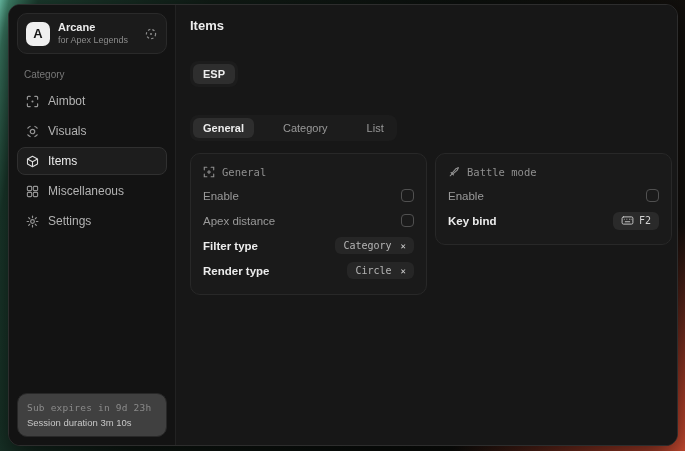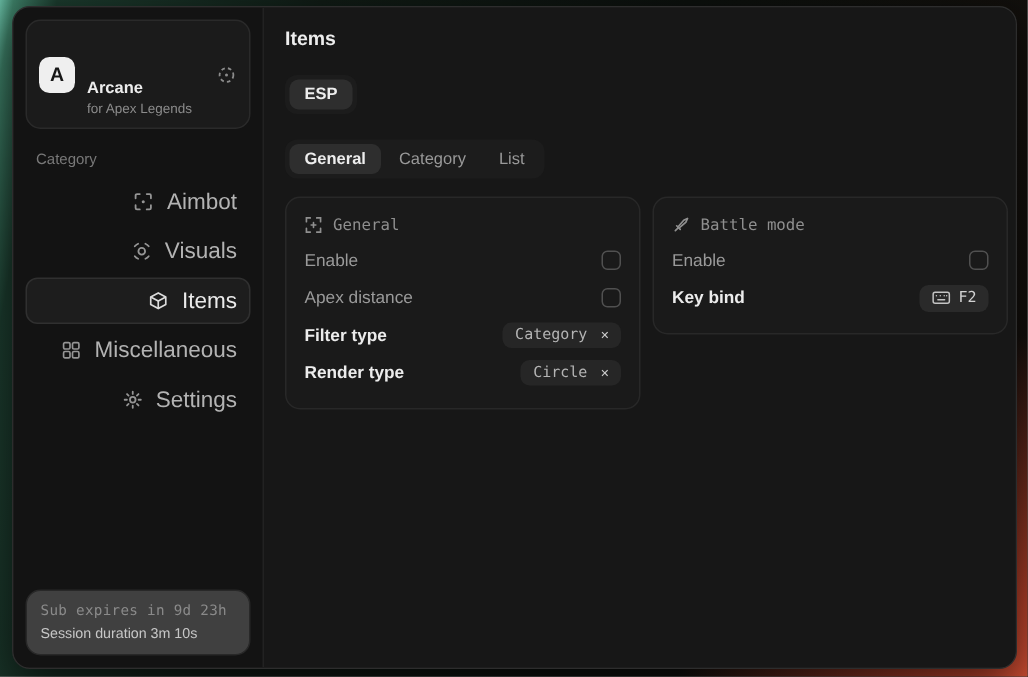--- a/index.html
+++ b/index.html
@@ -26,32 +26,32 @@
   .brand-card {
     display:flex; align-items:center; gap:8px;
     background:#1b1b1b; border:1px solid #2a2a2a; border-radius:10px;
     padding:7px 8px;
   }
   .logo {
     width:24px; height:24px; border-radius:7px; background:#efefef;
     color:#161616; font-weight:bold; font-size:13px;
     display:flex; align-items:center; justify-content:center; flex:0 0 24px;
   }
-  .brand-text { line-height:1.25;margin-top:32px; }
+  .brand-text { line-height:1.25; }
   .brand-name { font-size:11px; font-weight:bold; color:#ececec; }
   .brand-sub { font-size:9px; color:#8b8b8b; }
   .brand-action { margin-left:auto; color:#8c8c8c; display:flex; cursor:pointer; }
 
   .section-label { margin:15px 7px 7px; font-size:10px; color:#787878; }
 
   .nav { display:flex; flex-direction:column; gap:2px; }
   .nav-item {
     display:flex; align-items:center; gap:9px;
     padding:6px 8px; border-radius:8px; border:1px solid transparent;
-    color:#b3b3b3; font-size:15px; cursor:pointer;justify-content:flex-end;
+    color:#b3b3b3; font-size:12px; cursor:pointer;
   }
   .nav-item .ic { color:#959595; display:flex; }
   .nav-item.selected {
     background:#1d1d1d; border-color:#303030; color:#eaeaea;
   }
   .nav-item.selected .ic { color:#dcdcdc; }
 
   .side-footer {
     margin-top:auto; border:1px solid #282828; border-radius:10px;
     background:#404040; padding:8px 9px;
@@ -60,22 +60,22 @@
     font-family:"DejaVu Sans Mono", monospace;
     font-size:9.5px; color:#8a8a8a; letter-spacing:.2px;
   }
   .sess-line { font-size:9.5px; color:#c7c7c7; margin-top:4px; }
 
   
   .main { flex:1; background:#171717; padding:13px 14px; }
   .page-title { font-size:13px; font-weight:bold; color:#ededed; }
 
   .tab-group {
-    display:inline-flex; gap:2px; background:#1c1c1c; border-radius:8px;
-    padding:3px; margin-top:17px;
+    display:inline-flex; gap:19px; background:#1c1c1c; border-radius:8px;
+    padding:3px; margin-top:28px;
   }
   .tab {
     padding:4px 10px; border-radius:6px; font-size:11px; color:#999;
     cursor:pointer; white-space:nowrap;
   }
   .tab.selected { background:#2e2e2e; color:#ededed; font-weight:bold; }
   .tab-row { display:block; }
 
   .panels { display:flex; gap:8px; margin-top:12px; align-items:flex-start; }
   .panel {

